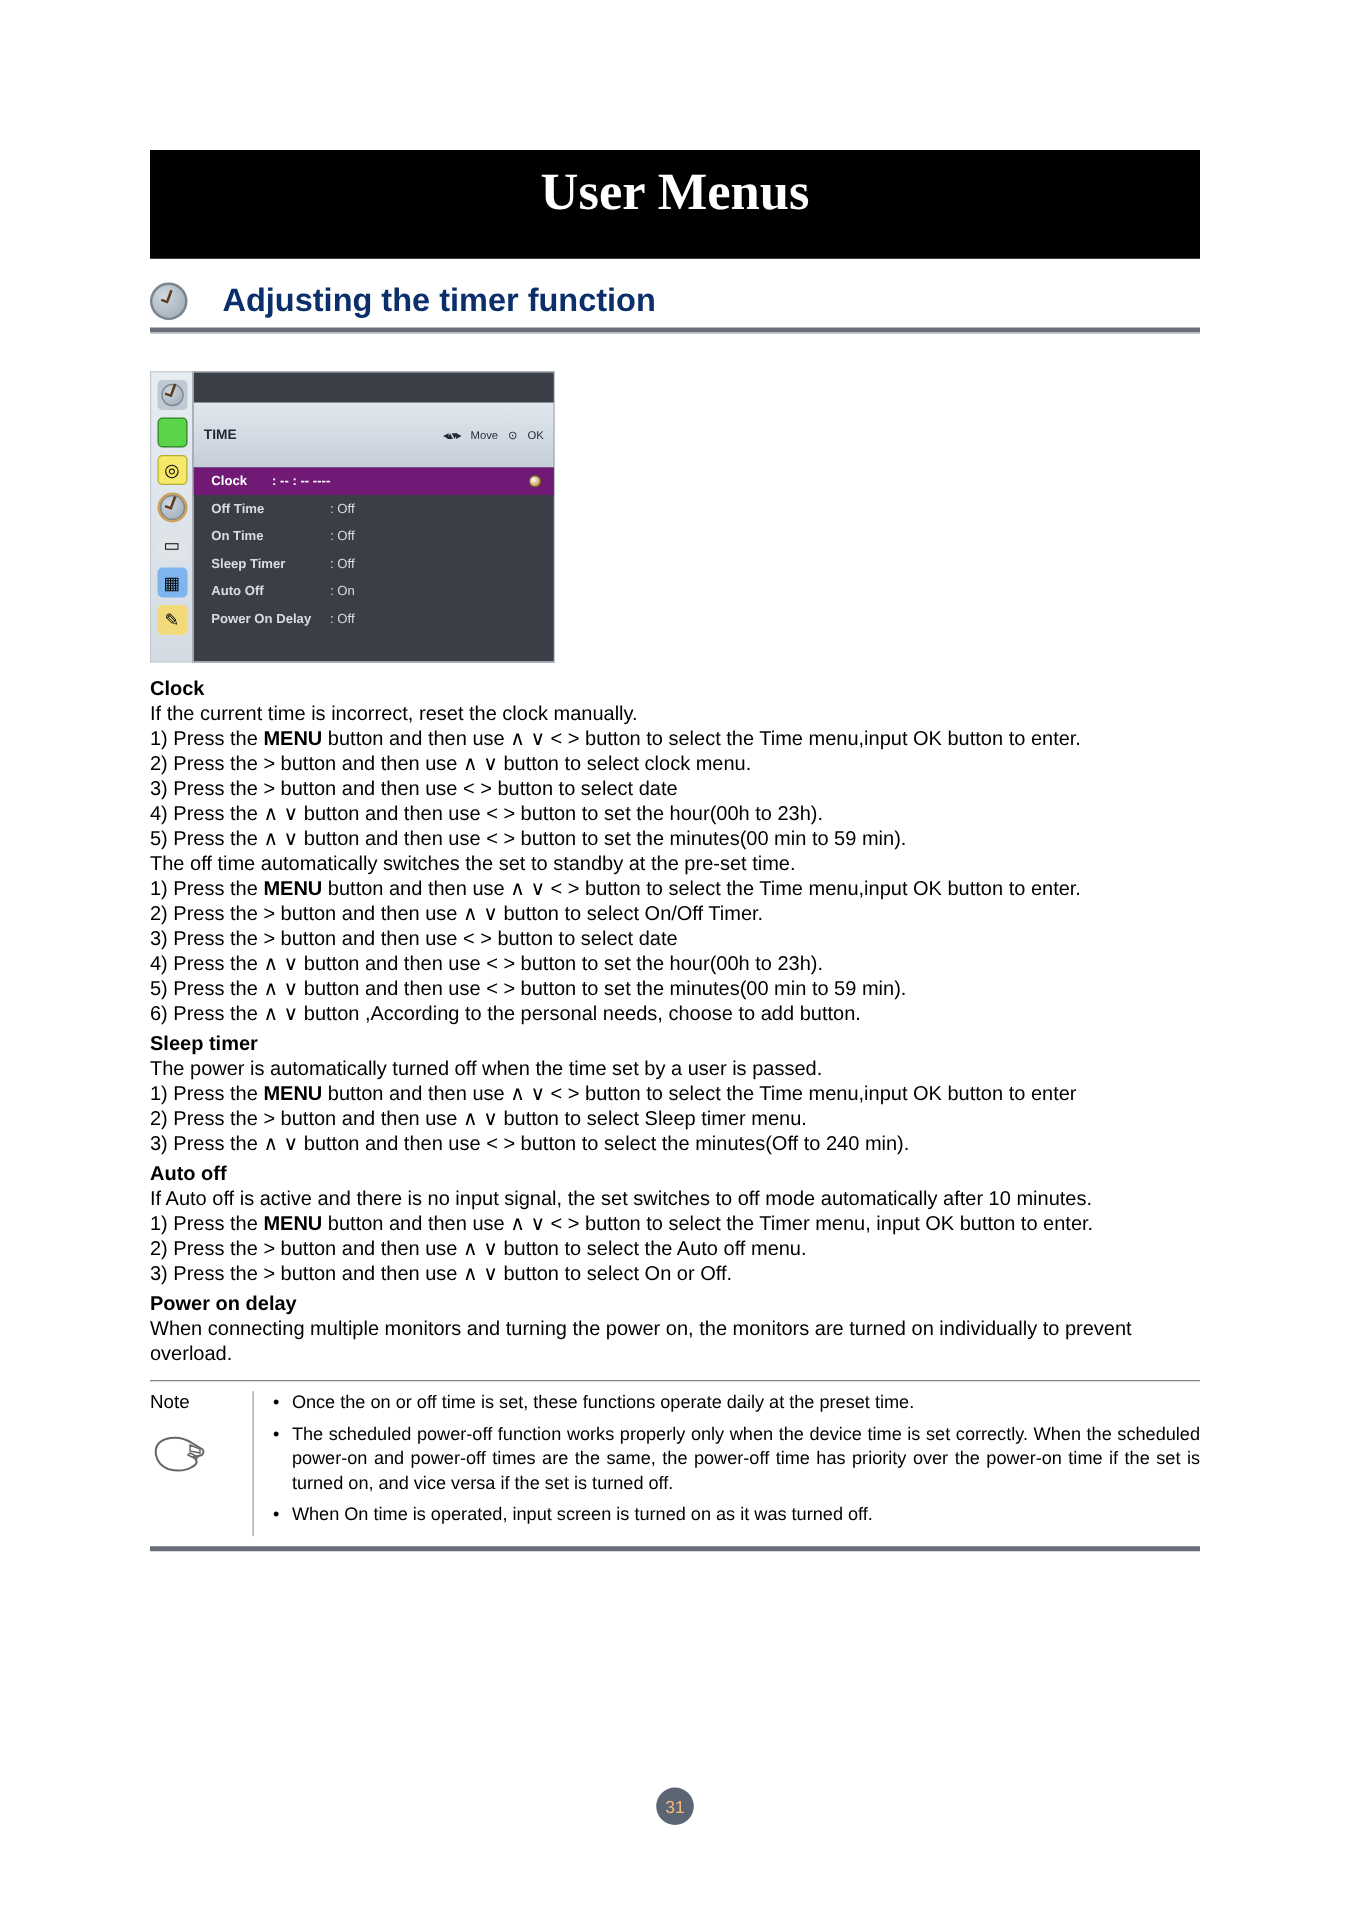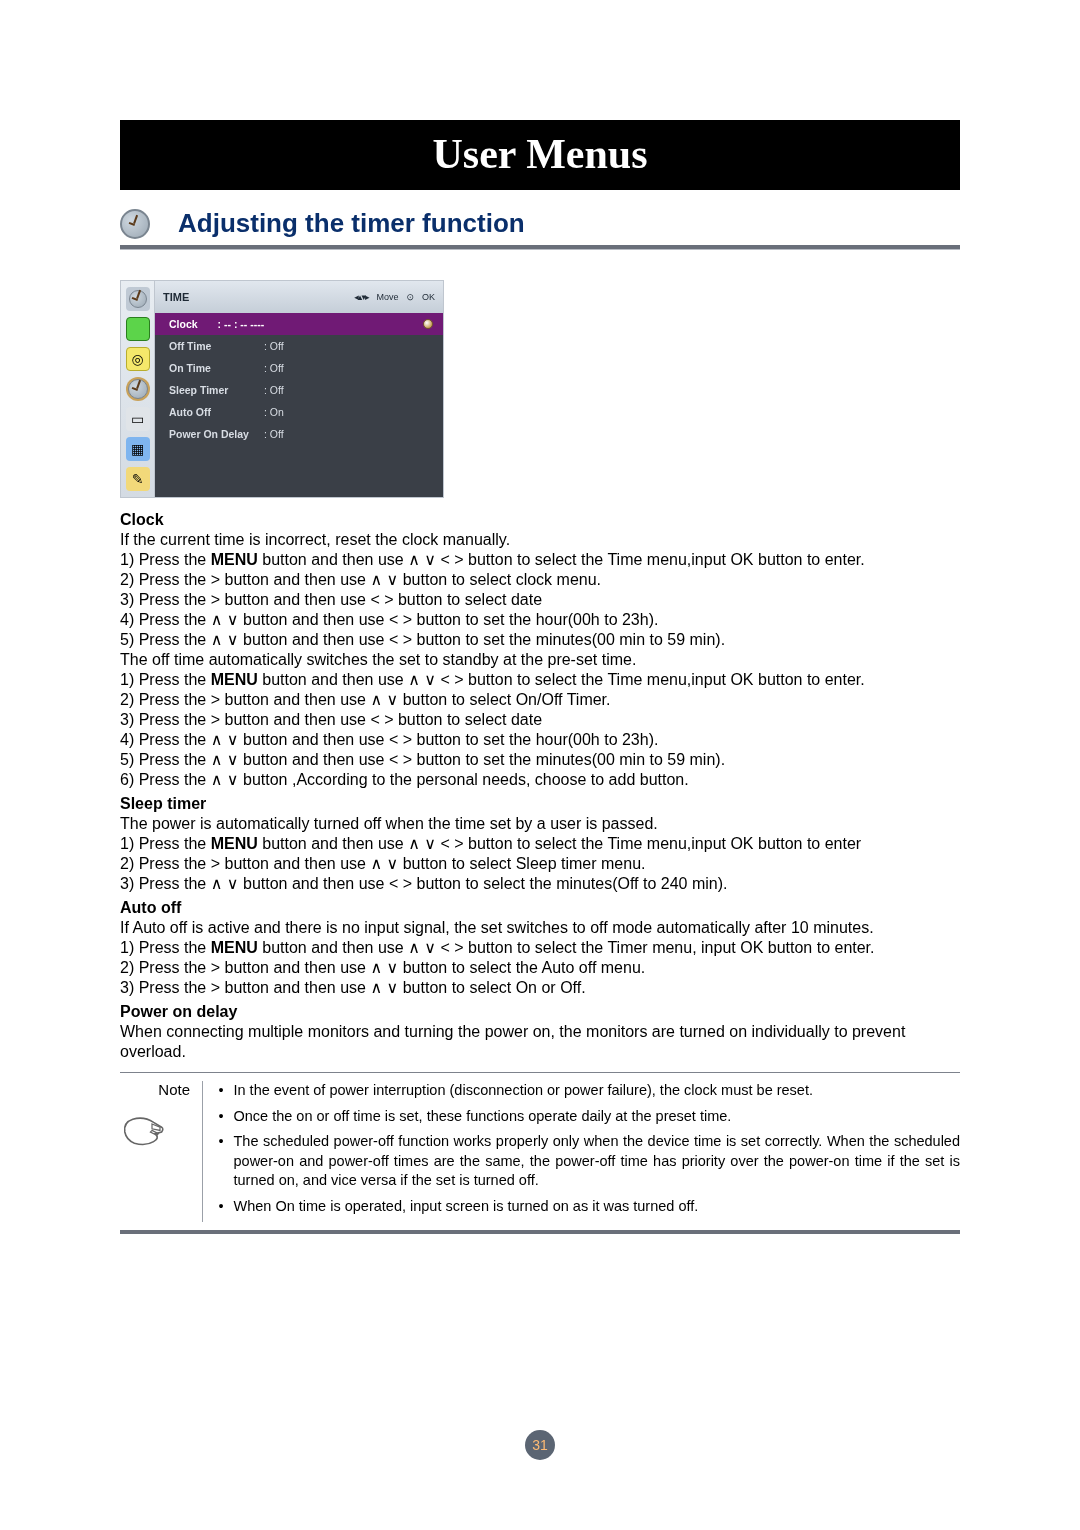--- a/index.html
+++ b/index.html
@@ -15,21 +15,21 @@
     width: 1080px;
     padding: 120px 120px 40px 120px;
   }
   .title-bar {
     background: #000;
     color: #fff;
     text-align: center;
     font-family: "Times New Roman", serif;
     font-size: 42px;
     font-weight: bold;
-    padding: 10px 0 12px 0;
+    padding: 10px 0 29px 0;
     margin-bottom: 18px;
   }
   .section-head {
     display: flex;
     align-items: center;
     gap: 28px;
     margin: 10px 0 6px 0;
   }
   .clock-icon {
     width: 30px; height: 30px;
@@ -87,25 +87,26 @@
   .osd-panel {
     border: 1px solid #bfc6cf;
     width: 290px;
     background: #3a3f47;
     font-size: 11px;
     color: #d8dde4;
   }
   .osd-head {
     background: linear-gradient(#e1e7ee, #c5ced8);
     color: #1e2935;
-    padding: 10px 8px;
+    padding: 20px 8px;
     display: flex;
     justify-content: space-between;
     align-items: center;
     font-weight: bold;
+    margin-top: 24px;
   }
   .osd-head .right { font-size: 9px; font-weight: normal; display: flex; gap: 8px; align-items: center; }
   .osd-row {
     display: flex;
     padding: 5px 10px 5px 14px;
     font-size: 10.5px;
   }
   .osd-row.selected {
     background: #701a75;
     color: #fff;
@@ -130,21 +131,21 @@
     align-items: flex-start;
     gap: 12px;
     font-size: 15px;
   }
   .note-left {
     width: 70px;
     flex: none;
     text-align: left;
     padding-top: 0;
   }
-  .note-left .label { margin-bottom: 8px; display: block; text-align: right; }
+  .note-left .label { margin-bottom: 8px; display: block; }
   .hand-svg { width: 48px; height: 44px; }
   .note-divider {
     width: 1px;
     background: #9ba0a8;
     align-self: stretch;
   }
   .note-list {
     list-style: none;
     padding: 0 0 0 4px;
     font-size: 14.5px;
@@ -270,23 +271,20 @@
     <div class="note-left">
       <span class="label">Note</span>
       <svg class="hand-svg" viewBox="0 0 60 50">
         <path d="M6 30 Q4 18 16 14 Q30 10 42 18 L52 24 Q55 26 52 30 L44 32 Q50 38 42 42 Q32 48 18 44 Q8 40 6 30 Z" fill="none" stroke="#666" stroke-width="2"></path>
         <path d="M40 20 L50 24 L50 28 L40 26 Z M40 28 L48 32 L46 34 L38 30 Z" fill="none" stroke="#666" stroke-width="1.5"></path>
       </svg>
     </div>
     <div class="note-divider"></div>
     <ul class="note-list">
       <li>
-          <span>In the event of power interruption (disconnection or power failure), the clock must be reset.</span>
-        </li>
-      <li>
           <span>Once the on or off time is set, these functions operate daily at the preset time.</span>
         </li>
       <li>
           <span>The scheduled power-off function works properly only when the device time is set correctly. When the scheduled power-on and power-off times are the same, the power-off time has priority over the power-on time if the set is turned on, and vice versa if the set is turned off.</span>
         </li>
       <li>
           <span>When On time is operated, input screen is turned on as it was turned off.</span>
         </li>
     </ul>
   </div>

